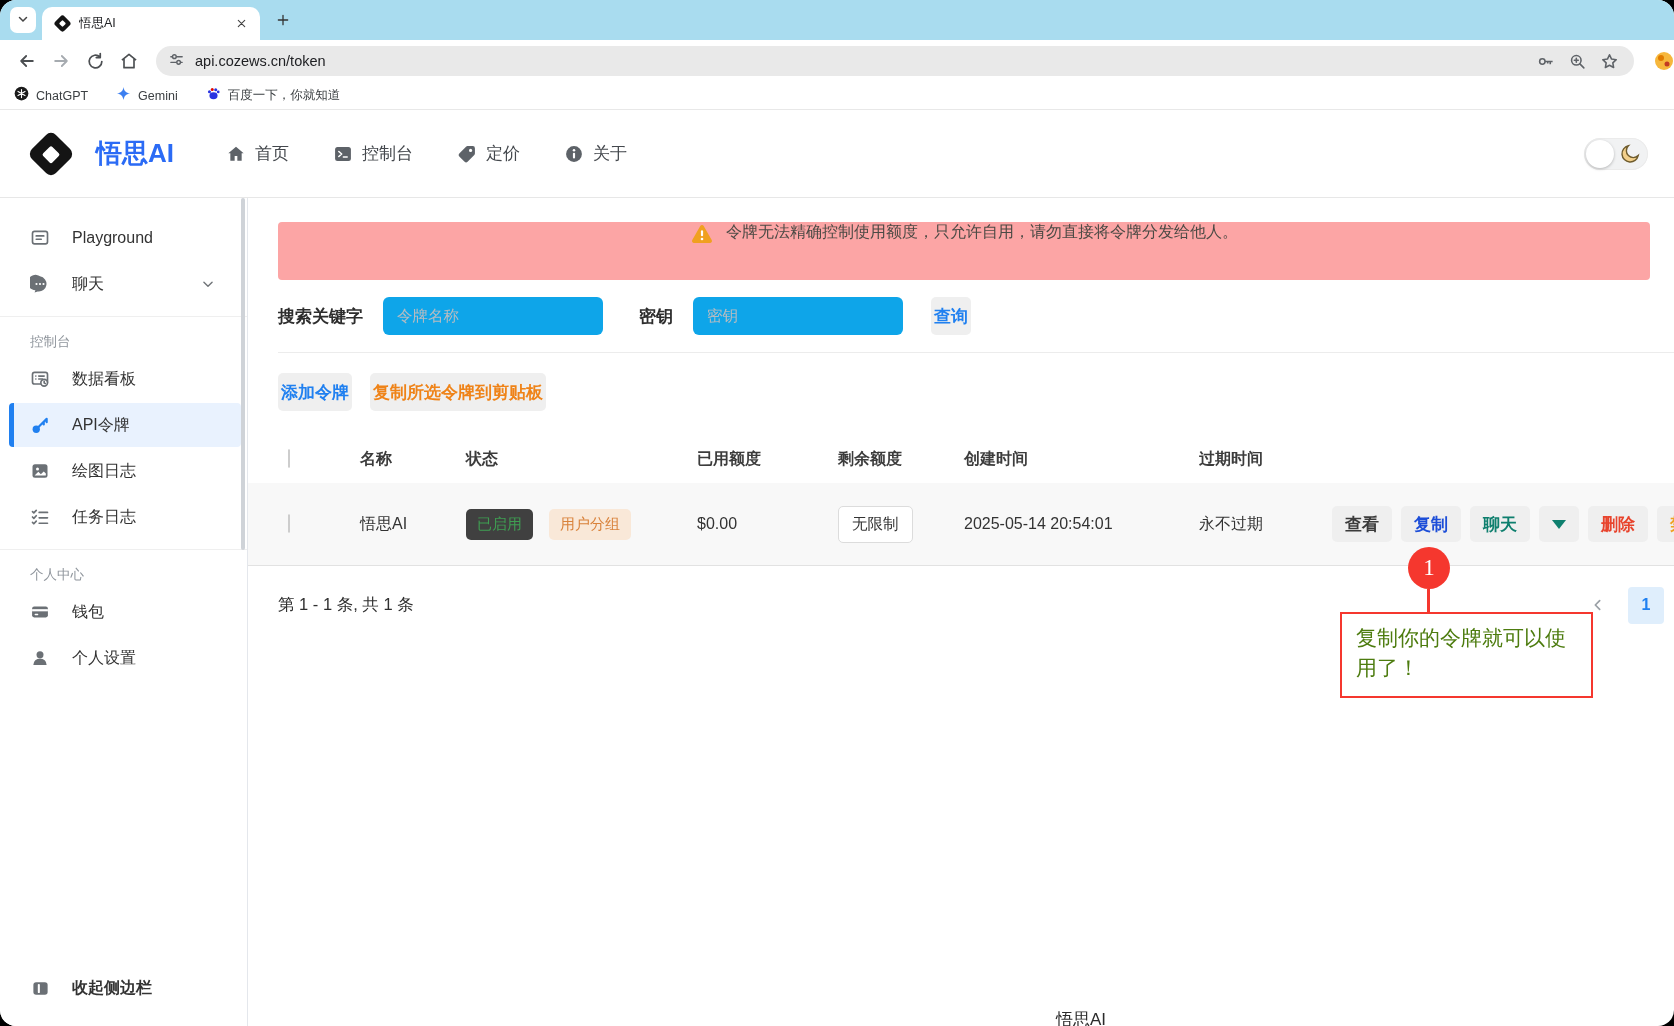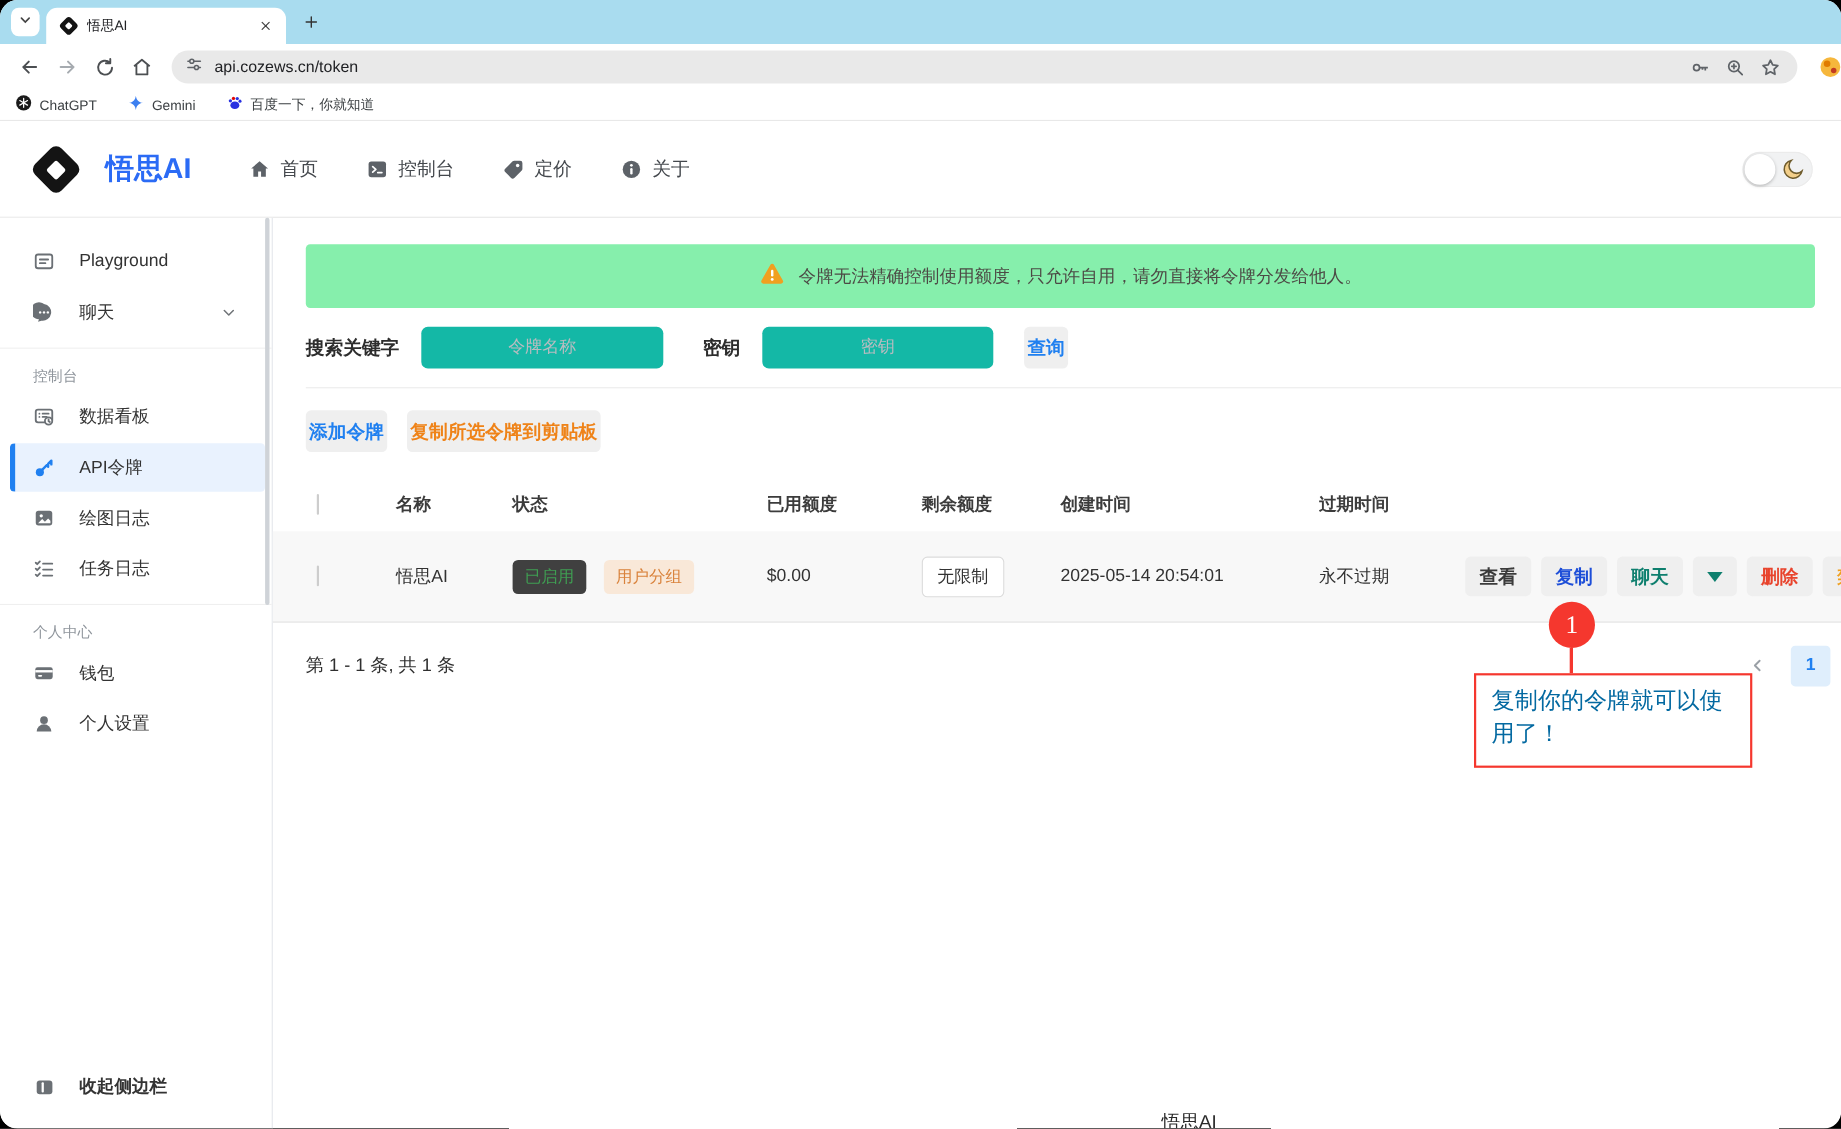--- a/index.html
+++ b/index.html
@@ -51,26 +51,26 @@
   .side-item .lbl { flex:1; }
   .side-item .chev { color:#707478; margin-right:26px; display:flex; }
   .side-item.active { background:#e9f2fe; border-left:5px solid #2080f0; border-radius:4px; margin-left:9px; padding-left:16px; }
   .side-item.active .ic { color:#2080f0; }
   .side-divider { height:1px; background:#efefef; margin:10px 0 10px 0; }
   .side-section { font-size:13.5px; color:#8f959c; padding-left:30px; height:30px; display:flex; align-items:center; }
   .side-collapse { position:absolute; bottom:14px; left:0; right:0; }
 
   .content { position:relative; flex:1; min-width:0; }
 
-  .banner { margin:24px 24px 0 30px; height:58px; background:#86efac; border-radius:4px; display:flex; align-items:center; justify-content:center; }
+  .banner { margin:24px 24px 0 30px; height:58px; background:#fca5a5; border-radius:4px; display:flex; justify-content:center; }
   .banner-text { font-size:16px; color:#4c4a45; margin-left:12px; }
 
   .search-row { margin:16px 24px 0 30px; height:40px; display:flex; align-items:center; }
   .f-label { font-size:17px; font-weight:bold; color:#2d2d2d; white-space:nowrap; }
-  .f-input { width:220px; height:38px; background:#14b8a6; border:none; outline:none; border-radius:6px; padding:0 14px; font-size:15.5px; color:#333; margin-left:20px; font-family:Liberation Serif, serif;text-align:center; }
+  .f-input { width:220px; height:38px; background:#0ea5e9; border:none; outline:none; border-radius:6px; padding:0 14px; font-size:15.5px; color:#333; margin-left:20px; font-family:Liberation Serif, serif; }
   .f-input::placeholder { color:#b9bcc0; }
   .f-input.key { width:210px; }
   .gap36 { width:36px; flex:none; }
   .btn { height:38px; background:#efefef; border:none; border-radius:5px; padding:0 3px; font-size:17px; font-weight:bold; font-family:inherit; white-space:nowrap; }
   .btn.blue { color:#2080f0; }
   .btn.orange { color:#ef8318; }
   .query-btn { margin-left:28px; }
 
   .content-divider { height:1px; background:#ececec; margin:16px 0 0 30px; }
   .actions-row { margin:20px 0 0 30px; display:flex; }
@@ -109,21 +109,21 @@
   .pag-right { margin-left:auto; display:flex; align-items:center; }
   .pag-chev { color:#9aa0a6; display:flex; margin-right:22px; }
   .page-btn { width:36px; height:37px; background:#dfeefc; color:#2080f0; font-size:16px; font-weight:bold; border:none; border-radius:4px; font-family:inherit; }
 
   .footer-brand { position:absolute; left:1056px; top:1008px; font-size:17px; color:#2b2b2b; }
 
   
   .annot { position:absolute; z-index:50; }
   .annot-circle { left:1408px; top:547px; width:42px; height:42px; border-radius:50%; background:#f5372e; color:#fff; display:flex; align-items:center; justify-content:center; font-size:23px; font-family:"Liberation Serif","DejaVu Serif",serif; }
   .annot-line { left:1427px; top:589px; width:3px; height:24px; background:#f5372e; }
-  .annot-box { left:1340px; top:612px; width:253px; background:#fff; border:2px solid #f5372e; padding:9px 14px 12px 14px; color:#0369a1; font-size:21px; line-height:1.45; }
+  .annot-box { left:1340px; top:612px; width:253px; background:#fff; border:2px solid #f5372e; padding:9px 14px 12px 14px; color:#4d7c0f; font-size:21px; line-height:1.45; }
 </style>
 </head>
 <body>
 
 <div class="window">
 
   <div class="tabstrip">
     <div class="tab-search-btn">
       <span><svg width="12" height="12" viewBox="0 0 24 24" fill="none" stroke="currentColor" stroke-width="3" stroke-linecap="round">
             <path d="M5 9l7 7 7-7"></path>

